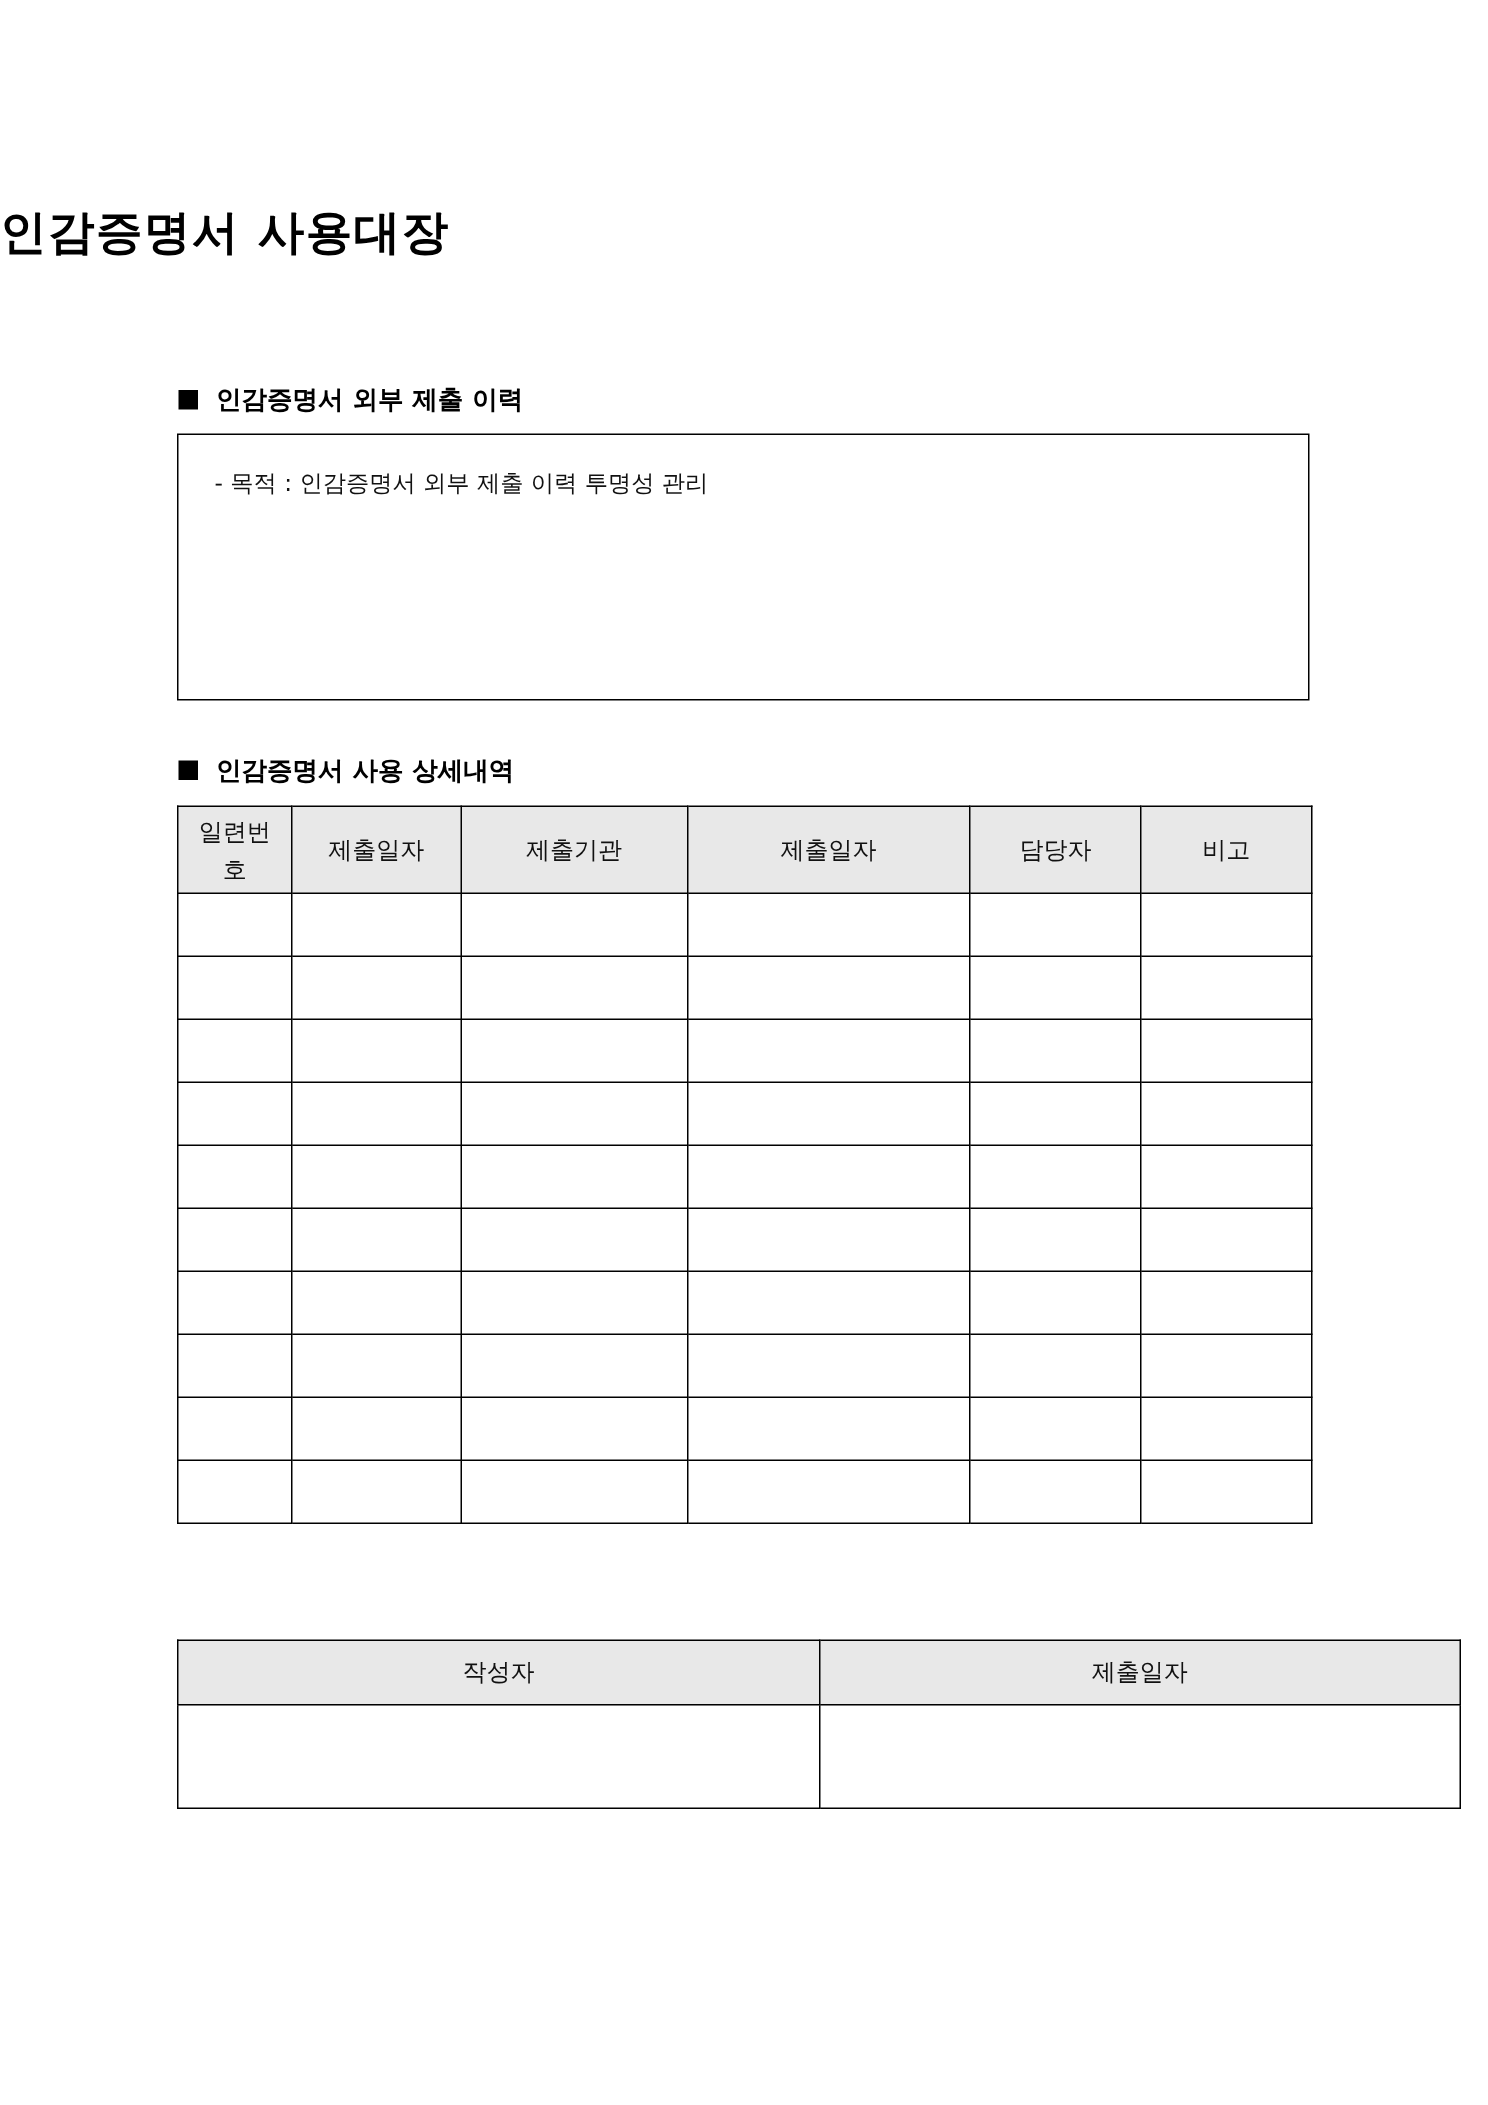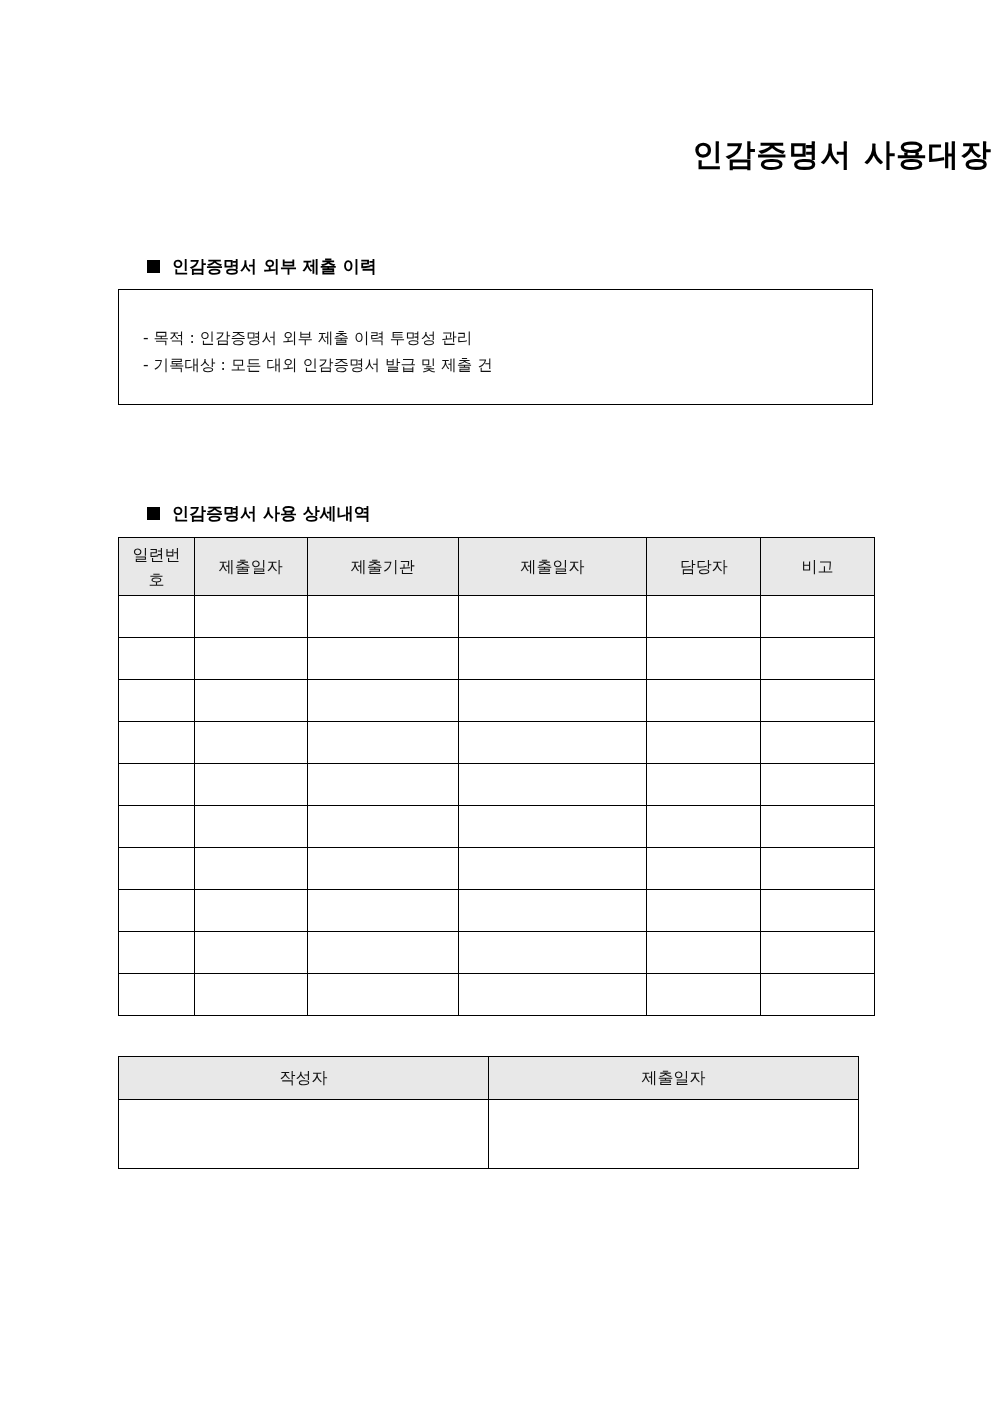--- a/index.html
+++ b/index.html
@@ -3,63 +3,62 @@
 <meta charset="utf-8">
 <style>
   html, body { margin: 0; padding: 0; background: #ffffff; }
   body {
     width: 992px; height: 1403px; position: relative;
     font-family: "DejaVu Sans", "Liberation Sans", sans-serif;
     color: #111;
   }
   .title {
     position: absolute; left: 0; width: 992px; top: 134px;
-    text-align: right; font-size: 31px; font-weight: bold;
+    text-align: left; font-size: 31px; font-weight: bold;
     letter-spacing: 1px; color: #000;
   }
   .section-heading {
     position: absolute; left: 119px; font-size: 17px; font-weight: bold;
-    color: #000; display: flex; align-items: center; margin-left: 28px;
+    color: #000; display: flex; align-items: center;
   }
   .section-heading .sq {
     display: inline-block; width: 13px; height: 13px; background: #000;
     margin-right: 12px;
   }
   .info-box {
-    position: absolute; left: 118px; top: 289px; width: 755px; height: 116px;
+    position: absolute; left: 118px; top: 289px; width: 755px; height: 178px;
     border: 1.5px solid #000; box-sizing: border-box;
-    padding: 35px 0 0 24px;
+    padding: 19px 0 0 24px;
   }
   .info-line { font-size: 15.5px; line-height: 26.5px; color: #111; white-space: pre; }
   table { border-collapse: collapse; position: absolute; left: 118px; }
   td, th {
     border: 1.5px solid #000; padding: 0; text-align: center;
     font-size: 16px; font-weight: normal; color: #111;
   }
   th { background: #e8e8e8; }
   .detail-table { top: 537px; width: 757px; border-radius: 32px; }
   .detail-table th { height: 57px; line-height: 25px; }
   .detail-table td { height: 41px; }
-  .sign-table { top: 1056px; width: 741px; }
+  .sign-table { top: 1093px; width: 856px; }
   .sign-table th { height: 42px; }
   .sign-table td { height: 68px; }
 </style>
 </head>
 <body>
 
 <div class="title">인감증명서 사용대장</div>
 
 <div class="section-heading" style="top:255px;">
   <span class="sq"></span>
   <span>인감증명서 외부 제출 이력</span>
 </div>
 
 <div class="info-box">
   <div class="info-line">- 목적 : 인감증명서 외부 제출 이력 투명성 관리</div>
-  <div class="info-line">- 기록대상 : 모든 대외 인감증명서 발급 및 제출 건</div>
 </div>
 
 <div class="section-heading" style="top:502px;justify-content:flex-end;">
   <span class="sq"></span>
   <span>인감증명서 사용 상세내역</span>
 </div>
 
 <table class="detail-table">
   <colgroup>
     <col style="width:76px">

